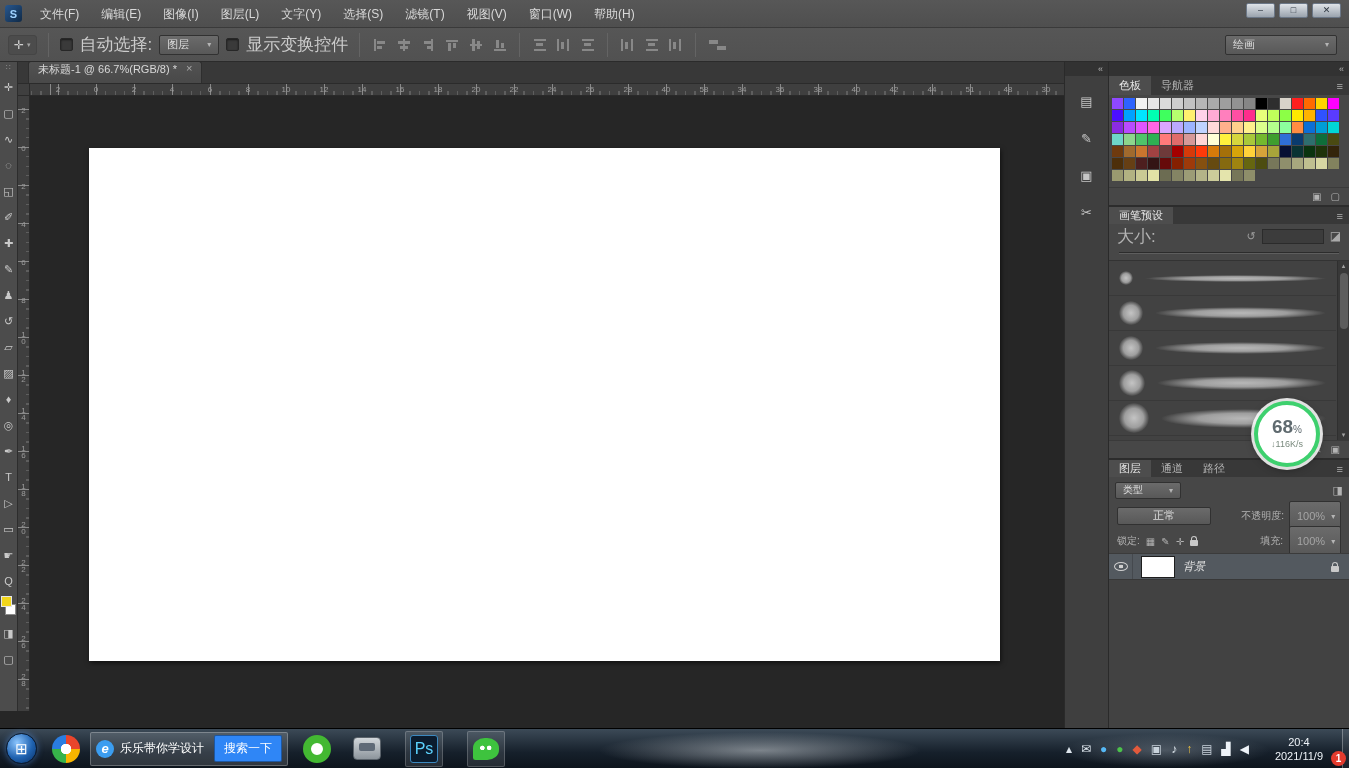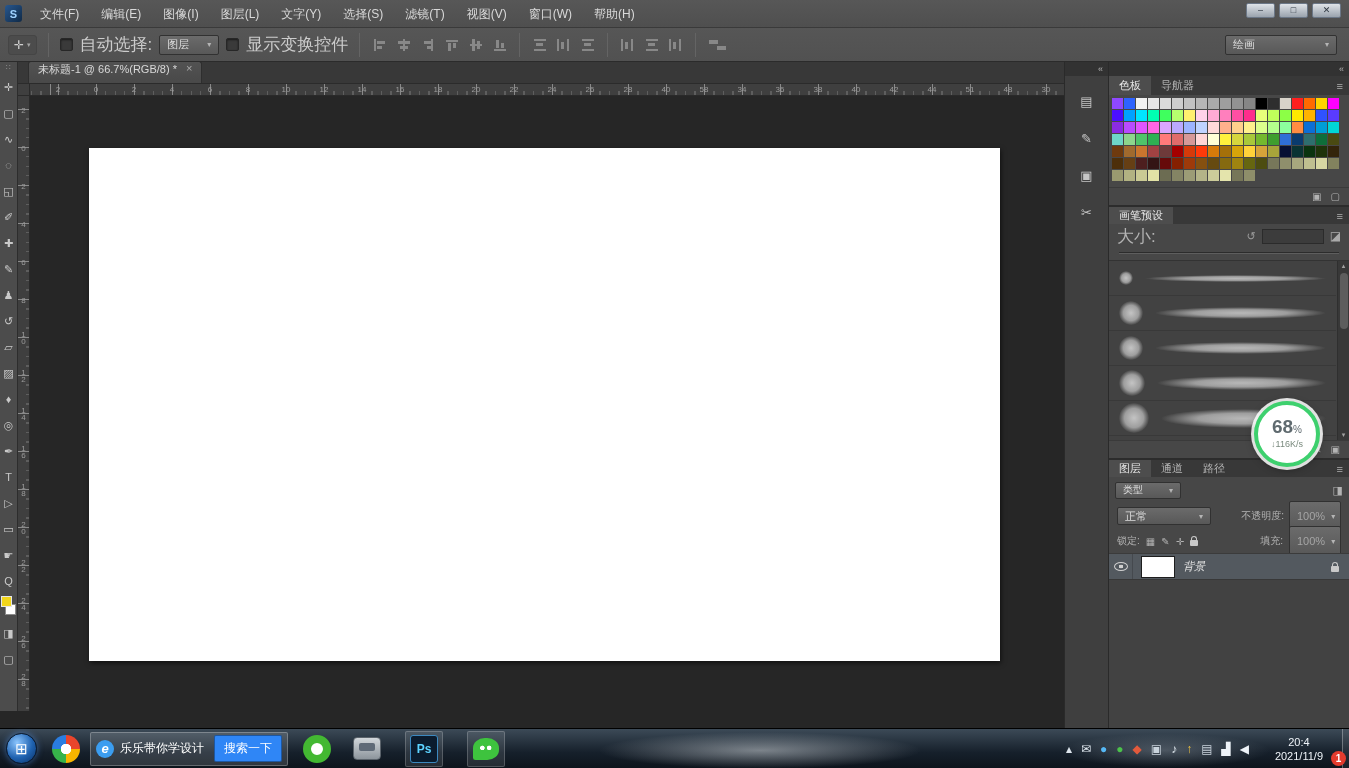--- a/index.html
+++ b/index.html
@@ -150,21 +150,21 @@
   .vscroll { position:absolute; right:0; top:0; bottom:0; width:12px; background:#383838;
     border-left:1px solid #2f2f2f; display:flex; flex-direction:column; align-items:center; }
   .varrow { font-size:7px; color:#a0a0a0; line-height:10px; }
   .vthumb { width:8px; height:56px; background:#5d5d5d; border-radius:4px; margin-top:2px; }
   .vthumb-spacer { flex:1; }
   .flt-row { height:26px; background:#474747; display:flex; align-items:center; gap:5px; padding:0 6px; }
   .combo.filter { width:66px; height:17px; font-size:10px; justify-content:space-between; }
   .fic { width:17px; text-align:center; color:#b3b3b3; font-size:11px; }
   .toggle-ic { margin-left:auto; color:#b3b3b3; font-size:11px; }
   .blend-row { height:26px; background:#474747; display:flex; align-items:center; gap:5px; padding:0 8px; }
-  .combo.blend { width:94px; height:18px; justify-content:space-between; }
+  .combo.blend { width:94px; height:18px; justify-content:space-between;flex-direction:column; }
   .combo.val { width:52px; height:30px; justify-content:flex-start; color:#a5a5a5; }
   .mini-label { font-size:10px; color:#b3b3b3; }
   .lock-row { height:24px; background:#474747; display:flex; align-items:center; gap:6px; padding:0 8px; }
   .lic { color:#b3b3b3; font-size:10px; }
   .padlock { width:8px; height:6px; background:#c9c9c9; border-radius:1px; position:relative; margin-top:4px;
     display:inline-block; }
   .padlock::before { content:""; position:absolute; left:1px; top:-4px; width:4px; height:4px;
     border:1.5px solid #c9c9c9; border-bottom:none; border-radius:3px 3px 0 0; }
   .layer-row { height:27px; background:#53595f; border-top:1px solid #3b3b3b; border-bottom:1px solid #383838;
     display:flex; align-items:center; }
@@ -202,21 +202,21 @@
   .search-btn { color:#ffffff; font-size:12px; padding:4px 9px; border-radius:2px; white-space:nowrap;
     border:1px solid rgba(0,0,0,.35); }
   .green-ic { margin-left:15px; background:#ffffff; border:8px solid #43b832; box-sizing:border-box; }
   .gray-ic { margin-left:22px; width:28px; height:23px; border-radius:4px;
     background:linear-gradient(#d2d7db,#8d959c); border:1px solid #5b636b; position:relative; }
   .gray-ic::after { content:""; position:absolute; left:5px; top:5px; right:5px; height:8px;
     background:#5f6warning77; background:#5f6a77; border-radius:2px; }
   .tslot { width:38px; height:36px; margin-left:24px; display:flex; align-items:center; justify-content:center;
     background:rgba(255,255,255,.10); border:1px solid rgba(255,255,255,.2); border-radius:2px; }
   .ps-ic { width:28px; height:28px; border-radius:3px; background:#0b1c2e; border:1px solid #3c89c0;
-    color:#5cd3ff; font-size:12px; font-weight:bold; display:flex; align-items:center; justify-content:center; }
+    color:#5cd3ff; font-size:16px; font-weight:normal; display:flex; align-items:center; justify-content:center; }
   .wechat-ic { width:26px; height:22px; border-radius:45% 45% 45% 10%;
     background:radial-gradient(circle at 36% 45%,#ffffff 2px,transparent 2.6px),
                radial-gradient(circle at 62% 45%,#ffffff 2px,transparent 2.6px),#3ec33e; }
   .tray { position:absolute; right:100px; top:0; height:100%; display:flex; align-items:center; gap:9px; }
   .tray-ic { font-size:12px; line-height:12px; }
   .clock { position:absolute; right:26px; top:6px; text-align:center; color:#eef3f8; font-size:11px;
     line-height:14px; }
   .show-desktop { position:absolute; right:0; top:0; width:7px; height:100%;
     border-left:1px solid rgba(255,255,255,.3); background:rgba(255,255,255,.06); }
   .corner-badge { position:absolute; right:3px; bottom:2px; width:15px; height:15px; border-radius:50%;

